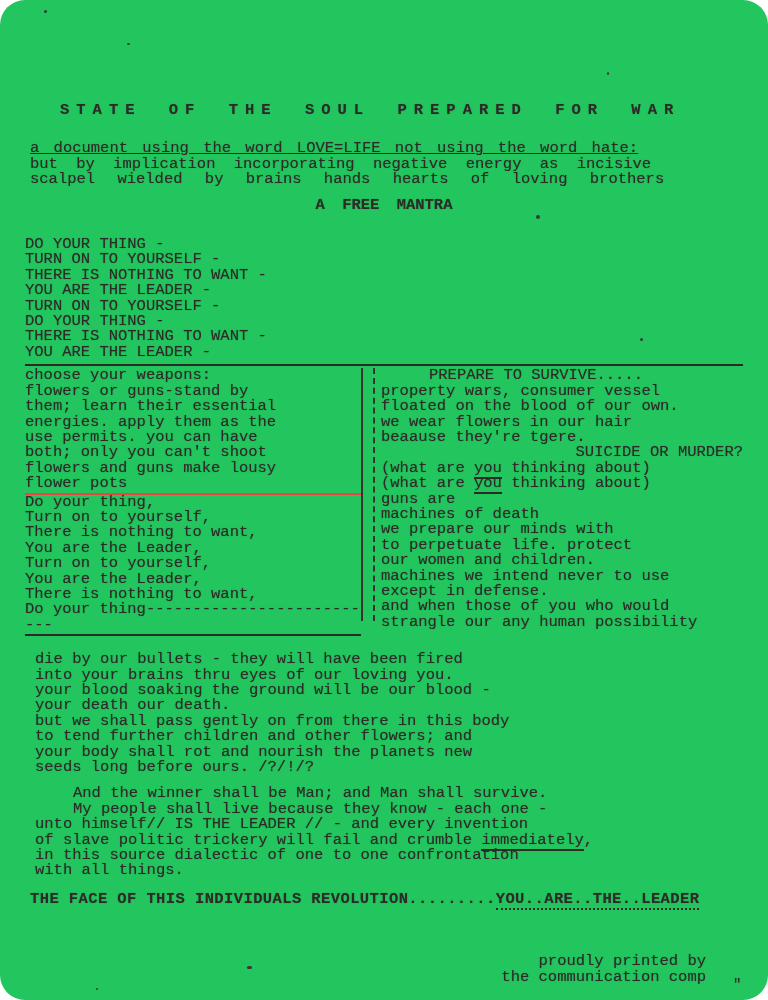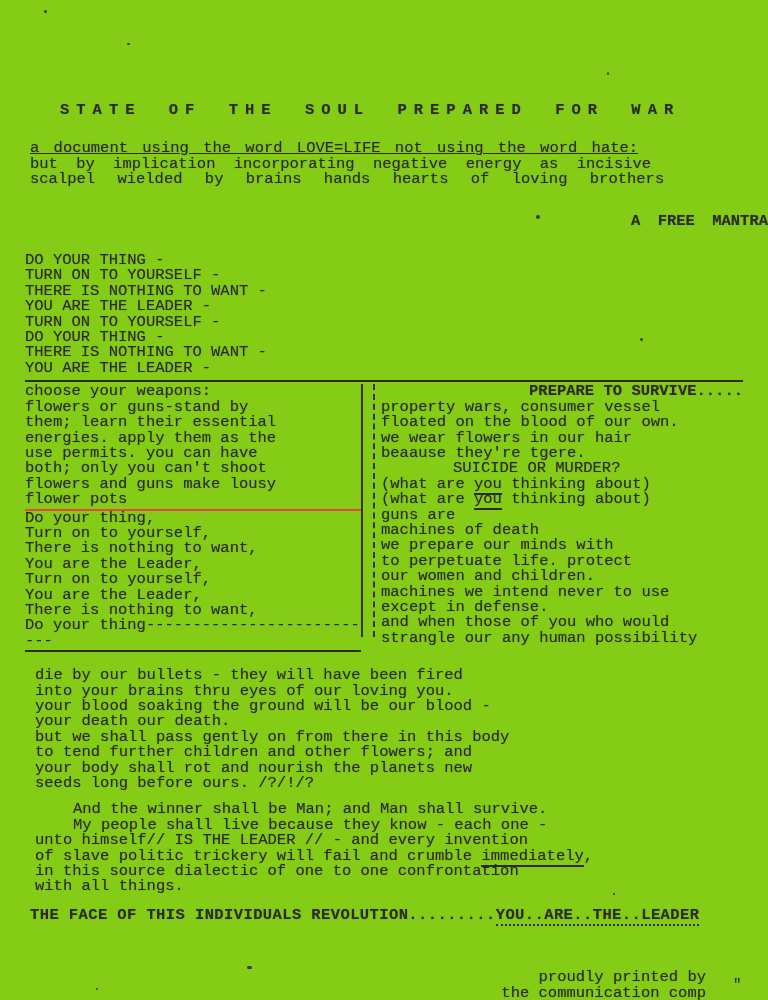--- a/index.html
+++ b/index.html
@@ -1,61 +1,62 @@
 <!DOCTYPE html>
 <html><head>
 <meta charset="utf-8">
 <style>
   html,body { margin:0; padding:0; }
   .page {
     position:relative;
     width:768px; height:1000px;
-    background:#84cc16;
+    background:#22c55e;
     color:#2d2b28;
     font-family:"Liberation Mono","DejaVu Sans Mono",monospace;
     font-size:15.5px;
     line-height:15.4px;
     overflow:hidden;
     text-shadow:0 0 1px rgba(45,43,40,.45);
+    border-radius:25px;
   }
   .title {
     margin:103px 0 0 60px;
     letter-spacing:7px;
     word-spacing:11px;
     font-weight:bold;
   }
   .intro { margin:23px 0 0 30px; }
   .ws1 { word-spacing:5px;text-decoration:underline; }
   .ws2 { word-spacing:9px; }
   .ws3 { word-spacing:13px; }
   .mantra-heading {
-    margin-top:26px;
-    text-align:right;
+    margin-top:10px;
+    text-align:center;
     word-spacing:8px;
     font-weight:bold;
   }
   .mantra { margin:24px 16px 0 25px; }
   .columns {
     display:flex;
     margin:4px 25px 0 25px;
     border-top:2px solid #2d2b28;
     padding-top:2px;
   }
   .left-col { width:336px; flex:none; }
   .weapons { border-bottom:2px solid #ef4444; padding-bottom:1px; }
   .chant { border-bottom:2px solid #2d2b28; padding-bottom:1px; }
   .divider {
     flex:none; width:10px; height:253px;
     border-left:2px solid #35332f;
     border-right:2px dashed #35332f;
     margin-right:2px; align-self:flex-start;
   }
   .right-col { flex:1; padding-left:4px; }
-  .prep-heading { padding-left:48px; font-weight:bold;text-align:right; }
-  .suicide-heading { padding-left:72px; }
+  .prep-heading { padding-left:48px; font-weight:normal; }
+  .suicide-heading { padding-left:72px;text-align:right; }
   .bullets { margin:16px 8px 0 35px; }
   .winner { margin:11px 0 0 35px; }
   .indent { text-indent:38px; }
   .face { margin:13px 0 0 30px; font-weight:bold; letter-spacing:.4px; }
   .credit { margin-top:47px; width:706px; text-align:right; }
   .u { border-bottom:2px solid #2d2b28; }
   .u-dotted { border-bottom:2px dotted #2d2b28; }
   .speck { position:absolute; background:#3a3833; border-radius:50%; }
   .s1 { left:44px;  top:10px;  width:3px; height:3px; }
   .s2 { left:127px; top:43px;  width:3px; height:2px; }

